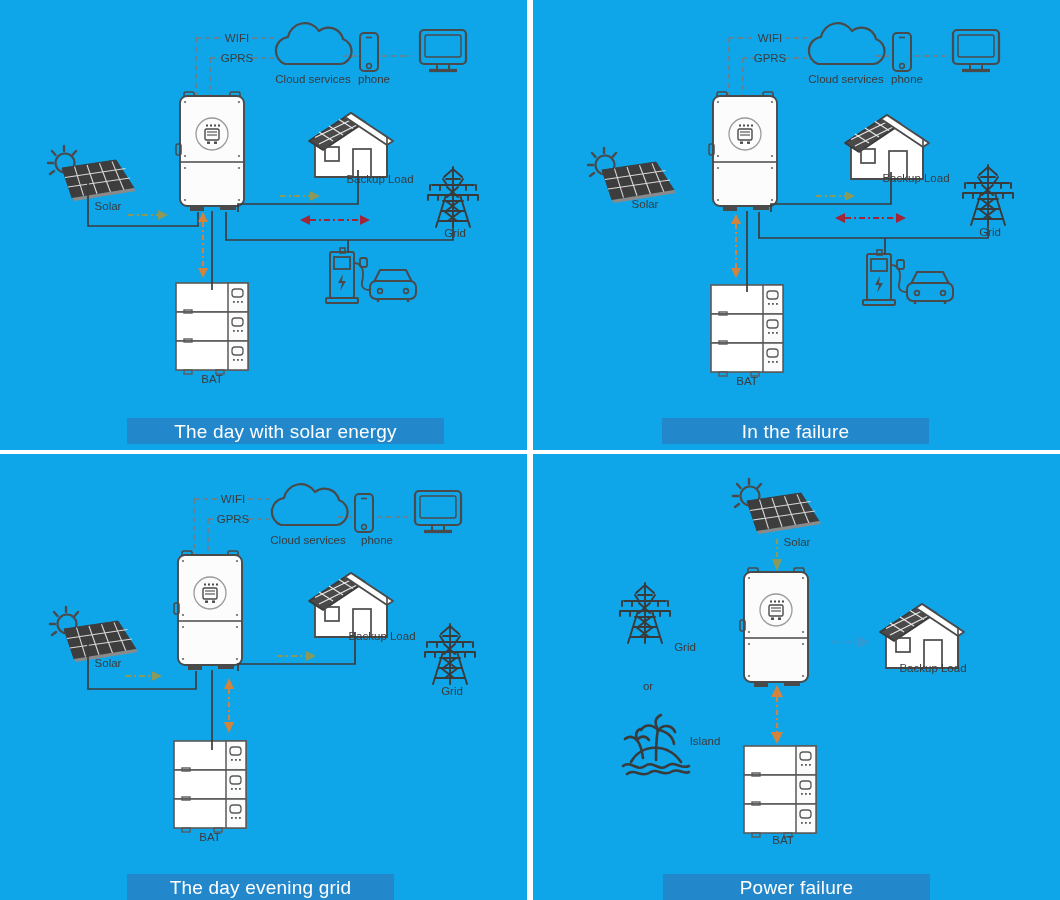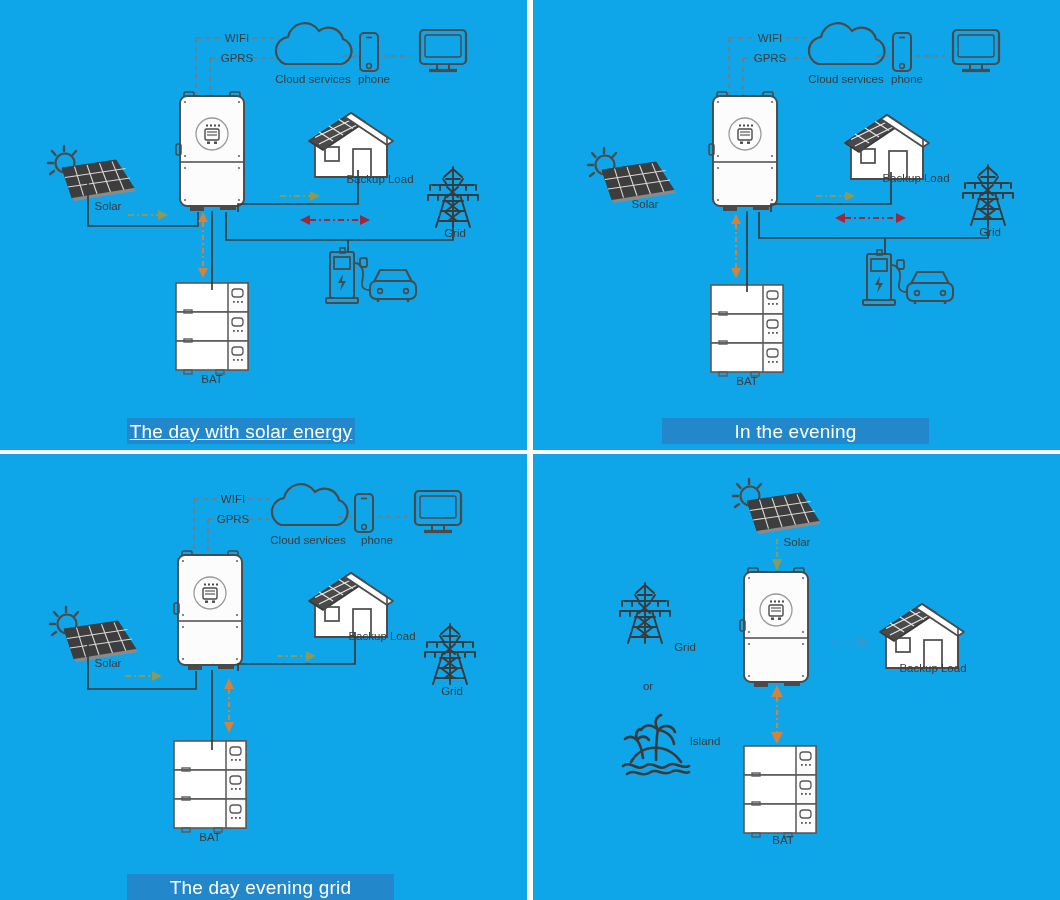--- a/index.html
+++ b/index.html
@@ -264,21 +264,21 @@
       <g>
         <line x1="280" y1="196" x2="310" y2="196" stroke="#8a9a5b" stroke-width="2" stroke-dasharray="6,3,2,3"></line>
         <path d="M310,191 L320,196 L310,201 Z" fill="#8a9a5b"></path>
       </g>
       <g>
         <line x1="310" y1="220" x2="360" y2="220" stroke="#a32638" stroke-width="2" stroke-dasharray="6,3,2,3"></line>
         <path d="M310,215 L300,220 L310,225 Z" fill="#a32638"></path>
         <path d="M360,215 L370,220 L360,225 Z" fill="#a32638"></path>
       </g>
     </svg>
-    <div class="title-bar" style="left:127px;top:418px;width:228px;height:26px;text-decoration:underline;">The day with solar energy</div>
+    <div class="title-bar" style="left:127px;top:418px;width:317px;height:26px;">The day with solar energy</div>
   </div>
 
   <div class="gutter"></div>
 
   <div class="panel">
     <svg class="canvas" viewBox="0 0 527 450" width="527" height="450">
       <g stroke="#7a7a7a" stroke-width="1.5" fill="none" stroke-dasharray="5,4">
         <path d="M196,38 L196,95"></path>
           <path d="M196,38 L222,38"></path>
         <path d="M210,58 L210,95"></path>
@@ -346,21 +346,21 @@
       <g>
         <line x1="283" y1="196" x2="312" y2="196" stroke="#8a9a5b" stroke-width="2" stroke-dasharray="6,3,2,3"></line>
         <path d="M312,191 L322,196 L312,201 Z" fill="#8a9a5b"></path>
       </g>
       <g>
         <line x1="312" y1="218" x2="363" y2="218" stroke="#a32638" stroke-width="2" stroke-dasharray="6,3,2,3"></line>
         <path d="M312,213 L302,218 L312,223 Z" fill="#a32638"></path>
         <path d="M363,213 L373,218 L363,223 Z" fill="#a32638"></path>
       </g>
     </svg>
-    <div class="title-bar" style="left:129px;top:418px;width:267px;height:26px;">In the evening</div>
+    <div class="title-bar" style="left:129px;top:418px;width:267px;height:26px;">In the failure</div>
   </div>
 
   <div class="gutter" style="grid-column:1/4"></div>
 
   <div class="panel">
     <svg class="canvas" viewBox="0 0 527 446" width="527" height="446">
       <g stroke="#7a7a7a" stroke-width="1.5" fill="none" stroke-dasharray="5,4">
         <path d="M194,45 L194,100"></path>
           <path d="M194,45 L218,45"></path>
         <path d="M208,65 L208,100"></path>
@@ -473,15 +473,16 @@
       <g>
         <line x1="298" y1="188" x2="325" y2="188" stroke="#2e9bd6" stroke-width="2.4" stroke-dasharray="6,3,2,3"></line>
         <path d="M325,182 L337,188 L325,194 Z" fill="#2e9bd6"></path>
       </g>
       <g>
         <line x1="244" y1="243" x2="244" y2="278" stroke="#d4833c" stroke-width="2.2" stroke-dasharray="5,3,2,3"></line>
         <path d="M238,243 L244,231 L250,243 Z" fill="#d4833c"></path>
         <path d="M238,278 L244,290 L250,278 Z" fill="#d4833c"></path>
       </g>
     </svg>
+    <div class="title-bar" style="left:130px;top:420px;width:267px;height:26px;">Power failure</div>
   </div>
 
 </div>
 
 </body></html>

